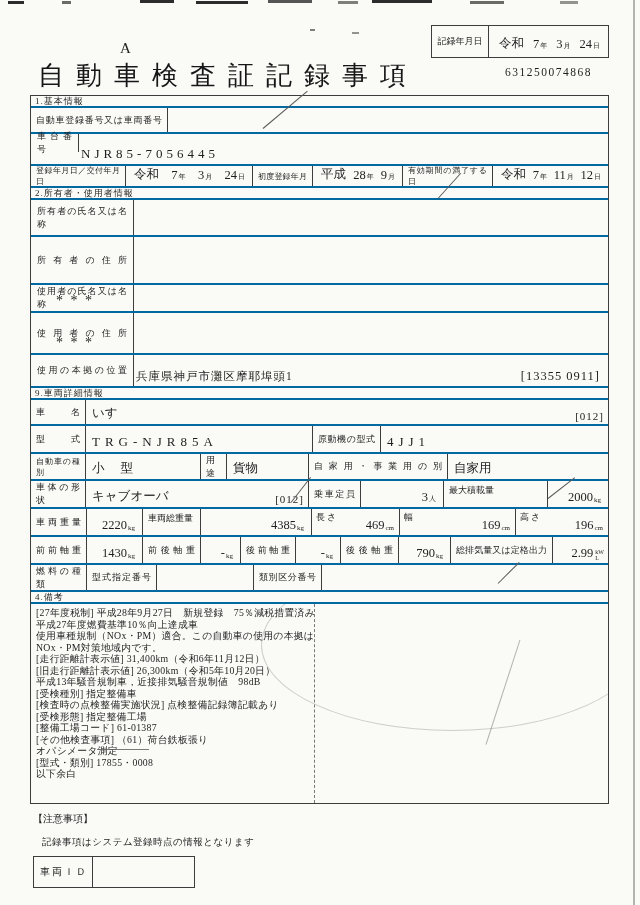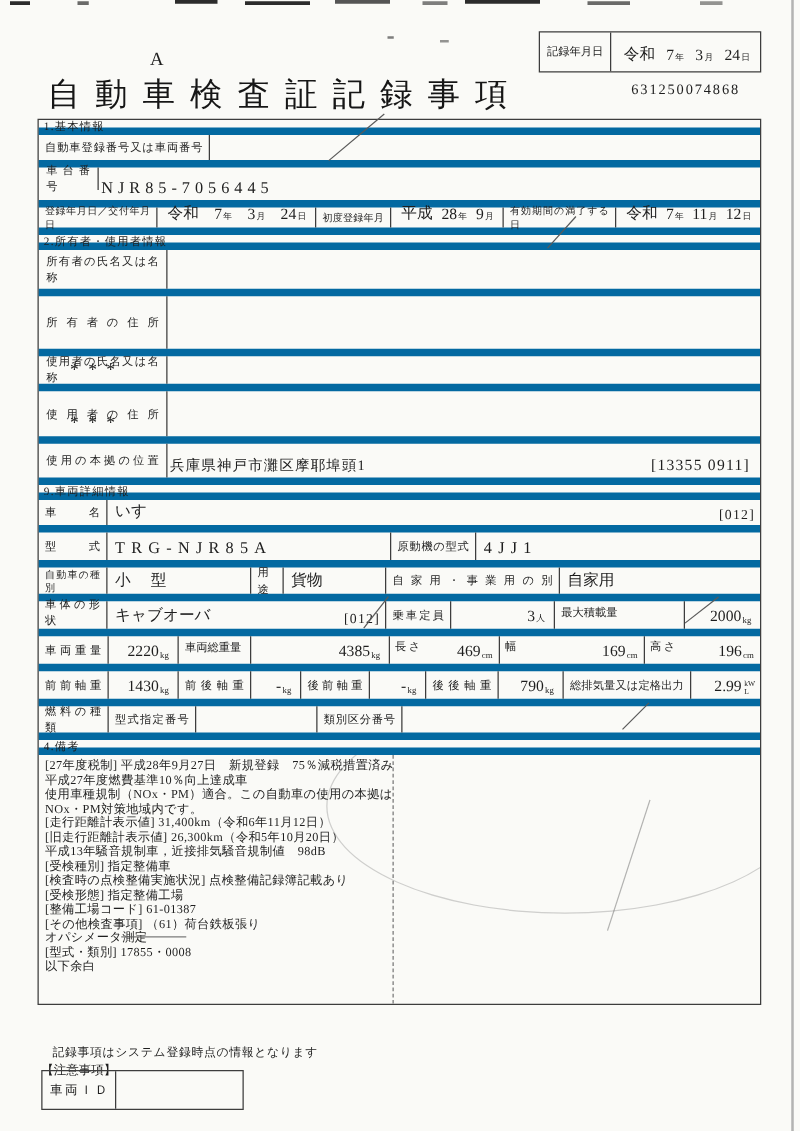--- a/index.html
+++ b/index.html
@@ -11,21 +11,21 @@
   .abs{position:absolute;}
   
   .mark-a{left:120px;top:40px;font-size:15px;letter-spacing:1px;}
   .doc-title{left:38px;top:58px;font-size:26px;letter-spacing:12px;white-space:nowrap;color:#161616;}
   .record-box{left:431px;top:25px;width:176px;height:31px;border:1px solid #3d3d3d;display:flex;}
   .record-box .rlabel{width:56px;border-right:1px solid #3d3d3d;display:flex;align-items:center;justify-content:center;font-size:9px;}
   .record-box .rdate{flex:1;display:flex;align-items:flex-end;justify-content:space-between;padding:0 8px 5px 10px;font-size:12.5px;}
   .doc-number{left:505px;top:66px;font-size:11.5px;letter-spacing:1.5px;}
   
   .table{left:30px;top:95px;width:577px;border:1.5px solid #3d3d3d;background:transparent;}
-  .row{display:flex;border-bottom:6px solid #0369a1;box-sizing:border-box;position:relative;}
+  .row{display:flex;border-bottom:2px solid #0369a1;box-sizing:border-box;position:relative;}
   .row:last-child{border-bottom:none;}
   .cell{box-sizing:border-box;border-right:1px solid #3d3d3d;position:relative;}
   .cell.last{border-right:none;}
   .sechead{height:12px;font-size:9px;line-height:11px;padding-left:4px;letter-spacing:1px;}
   .lblcell{display:flex;align-items:center;font-size:9px;padding:0 5px;font-family:Liberation Serif, serif;}
   .lblcell .t{flex:1;text-align:justify;text-align-last:justify;}
   .lblcell.small{font-size:8px;}
   .valcell{display:flex;align-items:flex-end;font-size:12.5px;padding:0 4px 2px 6px;}
   .valcell.right{justify-content:flex-end;padding-right:7px;}
   .u{font-size:7px;padding-bottom:1px;margin-left:1px;}
@@ -40,21 +40,21 @@
   .srow{position:relative;}
   .srow .lblbox{position:absolute;left:0;top:0;width:103px;height:100%;border-right:1px solid #3d3d3d;display:flex;align-items:center;padding:0 6px;font-size:9px;box-sizing:border-box;}
   .srow .lblbox .t{flex:1;text-align:justify;text-align-last:justify;}
   .srow .bval{position:absolute;bottom:2px;font-size:12.5px;}
   .stack{display:inline-flex;flex-direction:column;font-size:6px;line-height:6px;margin-left:2px;text-align:left;}
   
   .remarks-row{height:199px;overflow:hidden;}
   .remarks-text{position:absolute;left:5px;top:3px;width:281px;font-size:9.8px;line-height:11.5px;letter-spacing:0.3px;word-break:break-all;}
   .remarks-divider{position:absolute;left:283px;top:0;height:100%;border-left:1px dashed #777;}
   
-  .notice-head{left:33px;top:812px;font-size:10px;margin-top:37px;}
+  .notice-head{left:33px;top:812px;font-size:10px;}
   .notice-body{left:42px;top:836px;font-size:9.5px;letter-spacing:0.5px;}
   .vid-box{left:33px;top:856px;width:160px;height:30px;border:1px solid #3d3d3d;display:flex;}
   .vid-box .vlabel{width:52px;border-right:1px solid #3d3d3d;display:flex;align-items:center;padding-left:6px;font-size:10px;letter-spacing:2px;}
   
   .art{position:absolute;pointer-events:none;}
   .dash{background:#2c2c2c;height:3px;}
   .slash{border-top:1px solid #5a5a5a;transform-origin:left center;}
   .crease{border:1px solid rgba(125,125,125,0.35);border-radius:50%;}
   .edge{background:#8d8d8d;opacity:0.65;}
 </style>

